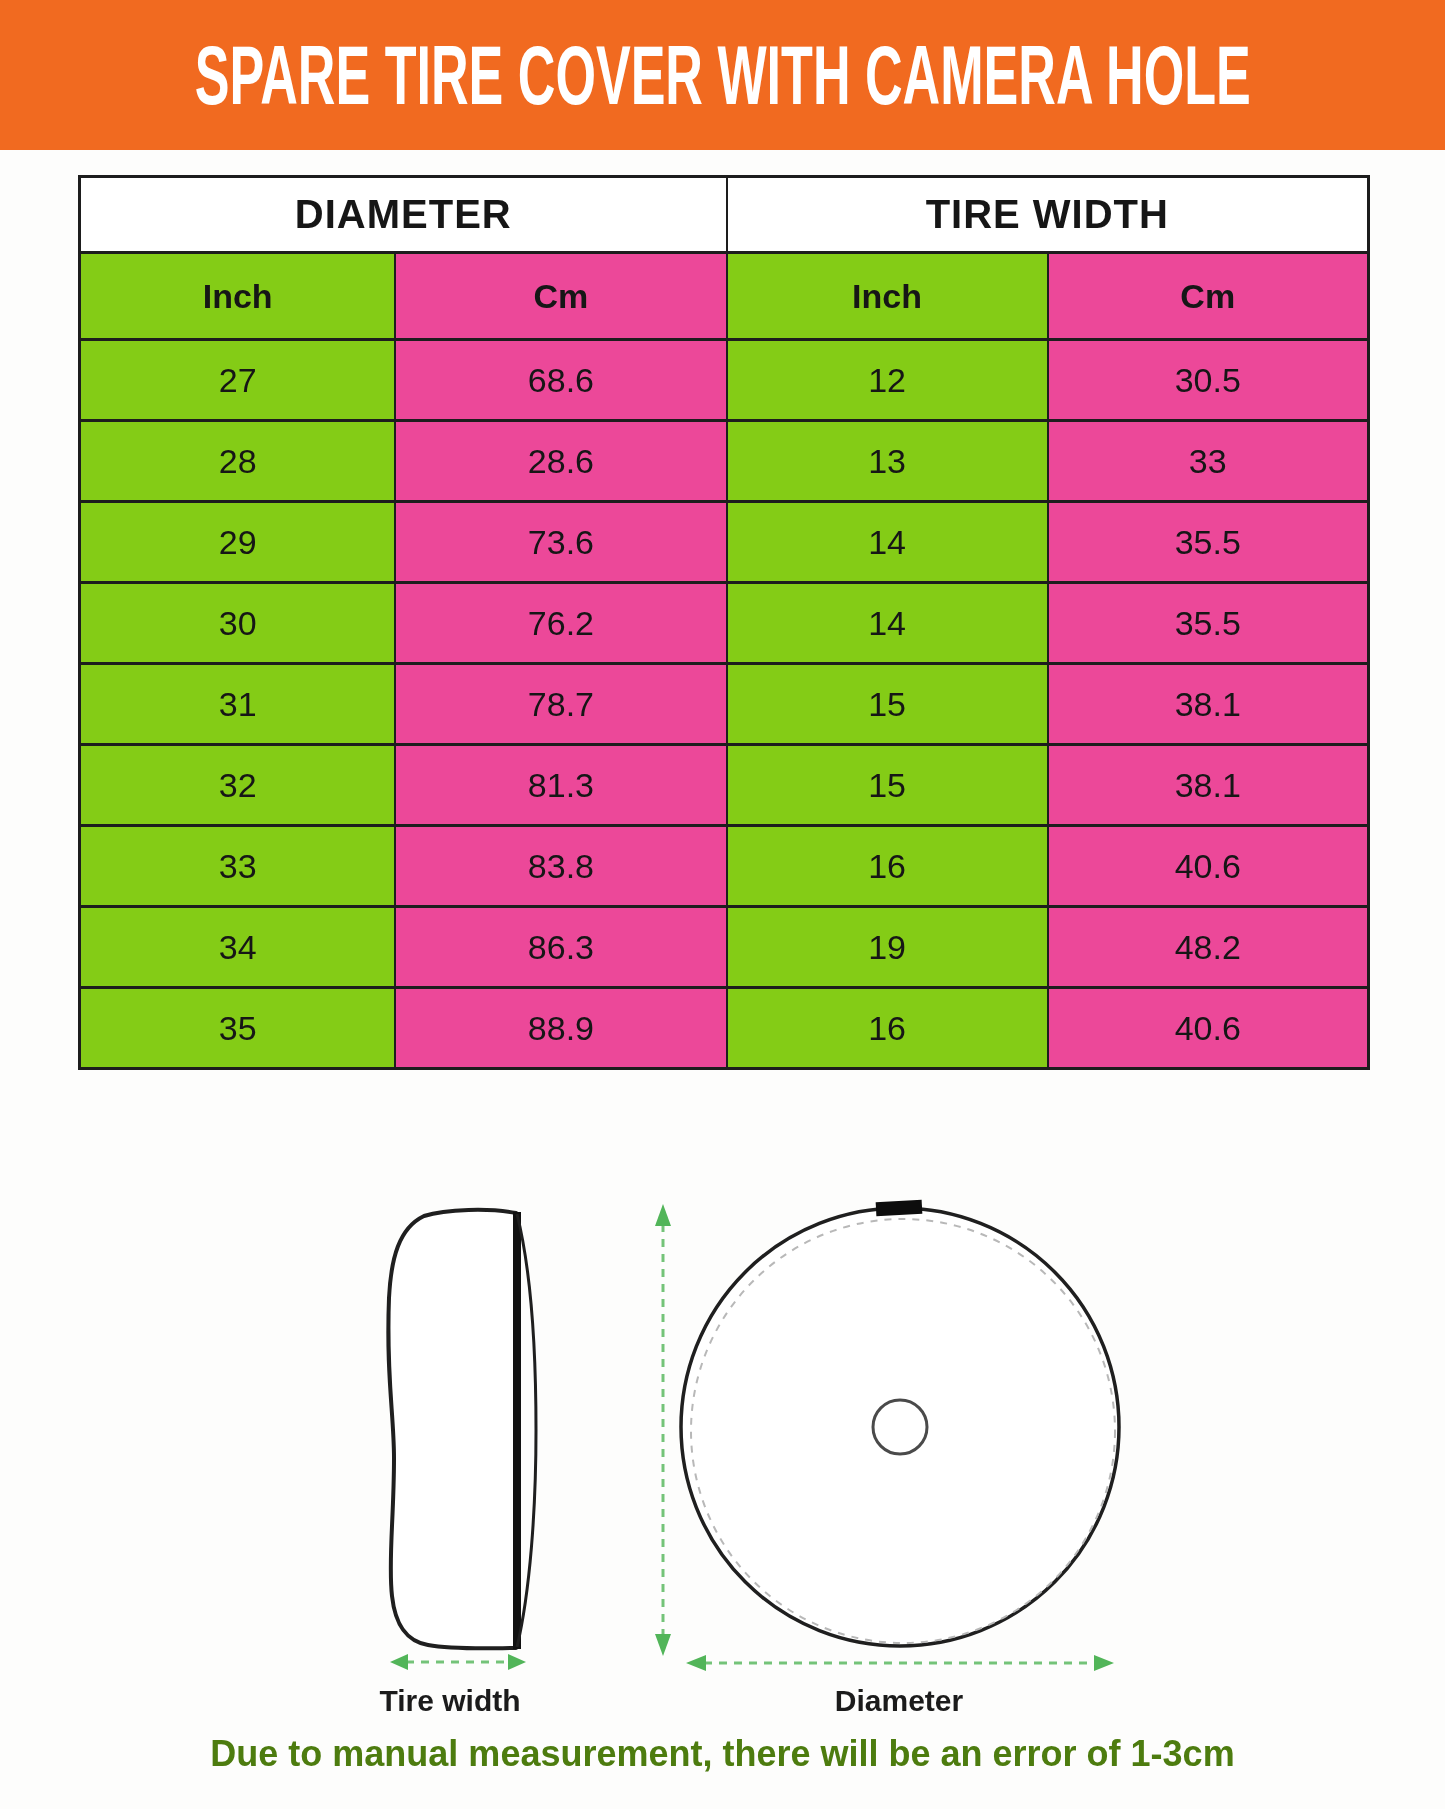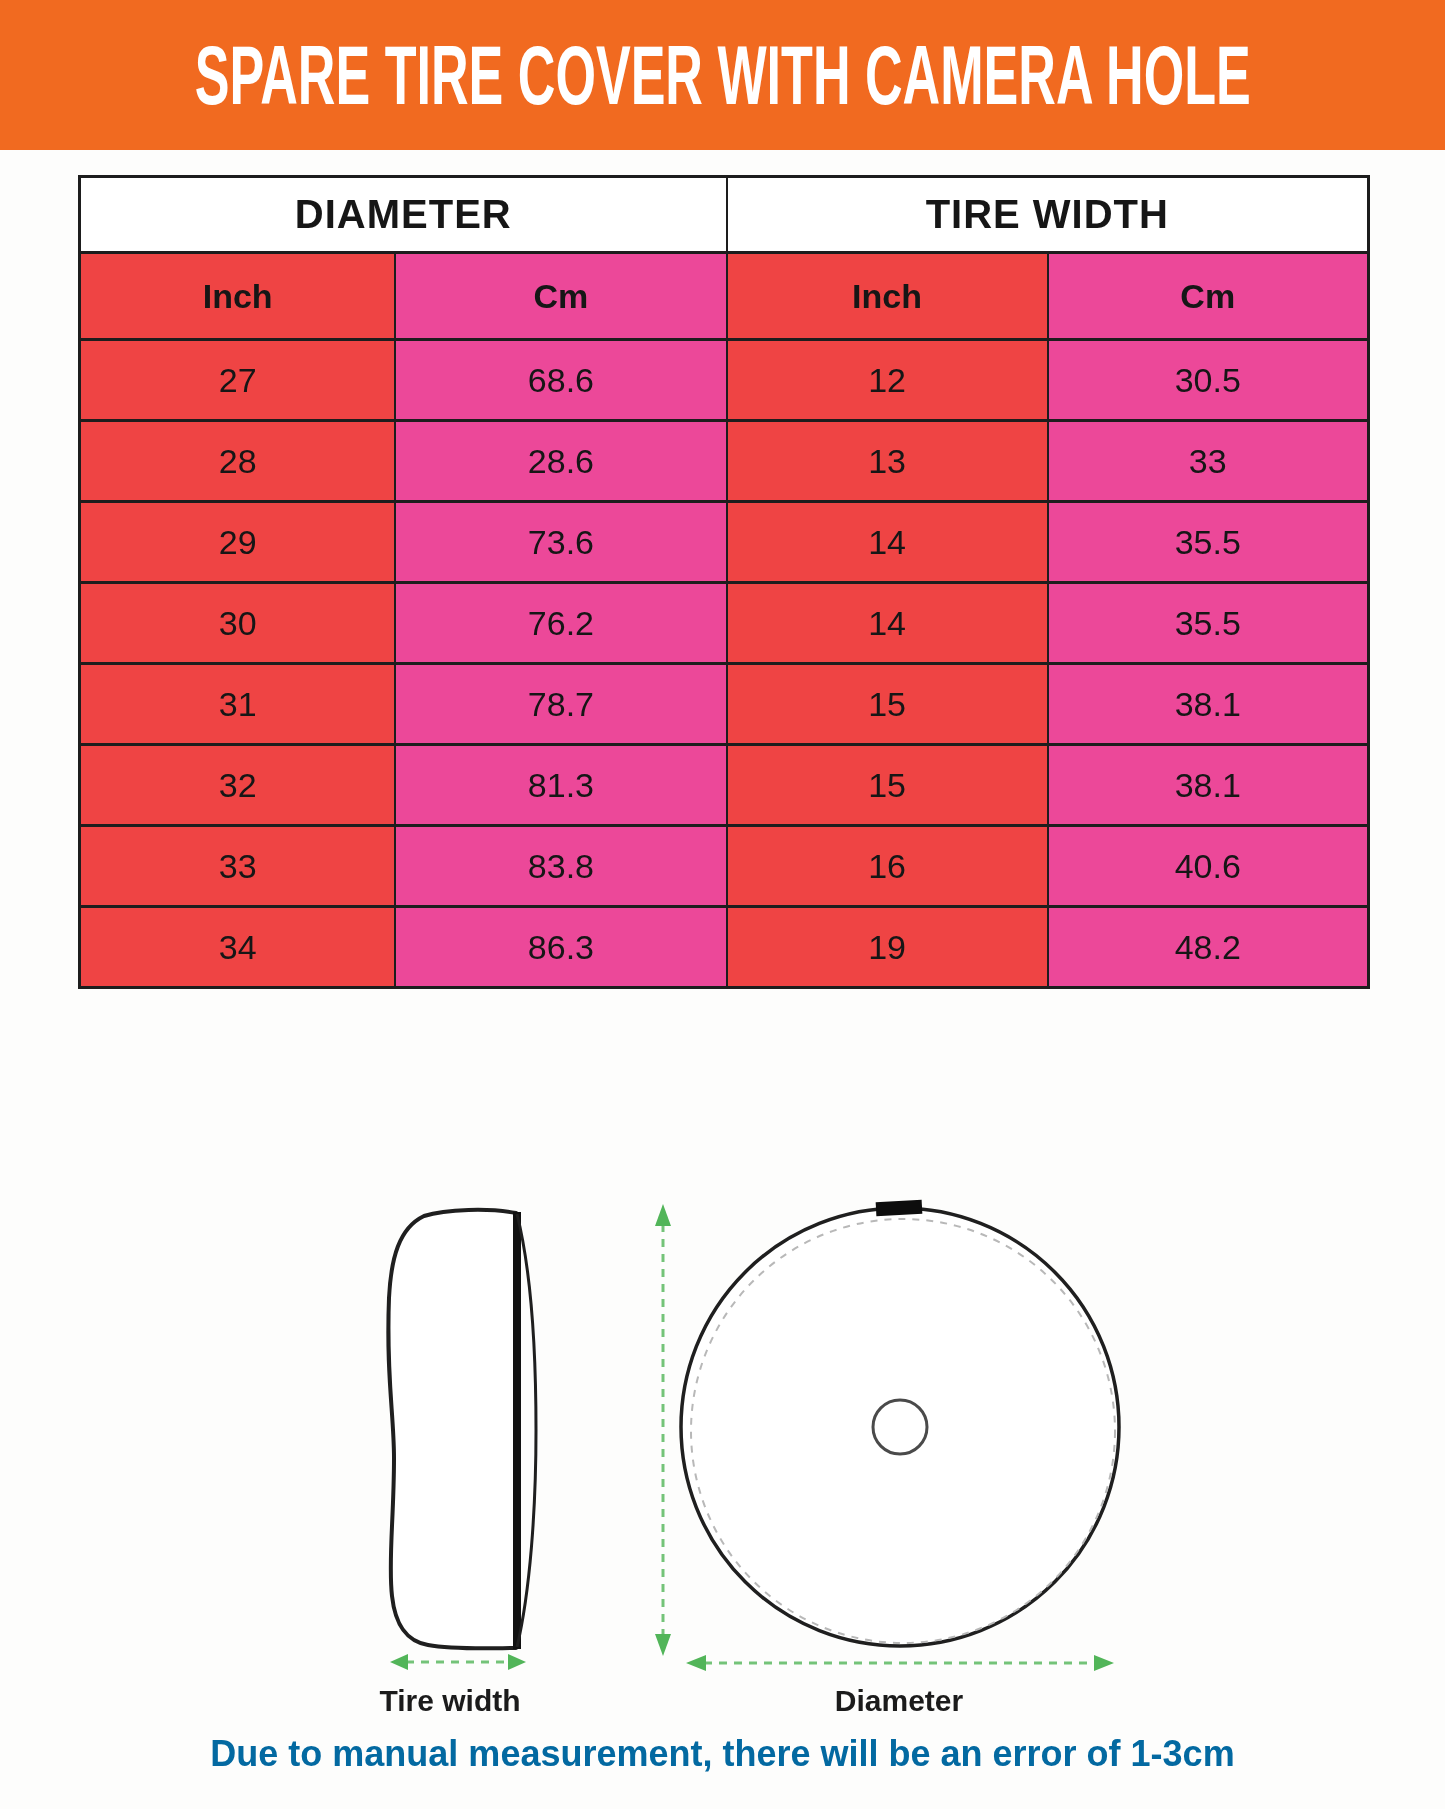--- a/index.html
+++ b/index.html
@@ -19,32 +19,32 @@
                      color:#161616; background:#ffffff; border:3px solid #1d1d1d; }
   table.size-table th, table.size-table td {
       border-style:solid; border-color:#1d1d1d;
       border-top-width:3px; border-bottom-width:3px;
       border-left-width:2px; border-right-width:2px;
       vertical-align:middle; }
   .group-row th { height:76px; font-size:40px; font-weight:700; letter-spacing:1px; background:#ffffff; }
   .sub-row th   { height:87px; font-size:34px; font-weight:700; }
   tbody td      { height:81px; font-size:34px; font-weight:400; }
   .col-cm { background:#ec4899; }
-  .col-inch { background:#ef4444; }
+  .col-inch { background:#84cc16; }
 
   
   svg.diagram { position:absolute; top:1150px; left:0; width:1445px; height:570px; }
   .dim-label { position:absolute; top:1684px; width:240px; text-align:center;
                font-size:30px; font-weight:700; color:#1b1b1b; }
   .tire-width-label { left:330px; }
   .diameter-label  { left:779px; }
 
   
   .note { position:absolute; top:1733px; left:0; width:1445px; text-align:center;
-          font-size:36px; font-weight:700; color:#0369a1; }
+          font-size:36px; font-weight:700; color:#4d7c0f; }
 </style>
 </head>
 <body>
 
 <div class="page">
 
   <header class="banner">
     <h1><span class="title-text">SPARE TIRE COVER WITH CAMERA HOLE</span></h1>
   </header>
 
@@ -109,20 +109,26 @@
         <td class="col-cm">83.8</td>
         <td class="col-inch">16</td>
         <td class="col-cm">40.6</td>
       </tr>
       <tr>
         <td class="col-inch">34</td>
         <td class="col-cm">86.3</td>
         <td class="col-inch">19</td>
         <td class="col-cm">48.2</td>
       </tr>
+      <tr>
+        <td class="col-inch">35</td>
+        <td class="col-cm">88.9</td>
+        <td class="col-inch">16</td>
+        <td class="col-cm">40.6</td>
+      </tr>
     </tbody>
   </table>
 
   <svg class="diagram" viewBox="0 0 1445 570" xmlns="http://www.w3.org/2000/svg">
 
     <g>
       <path d="M 516 63
                C 490 58 446 59 424 66
                C 399 78 391 108 389 148
                C 386 225 394 265 394 308

